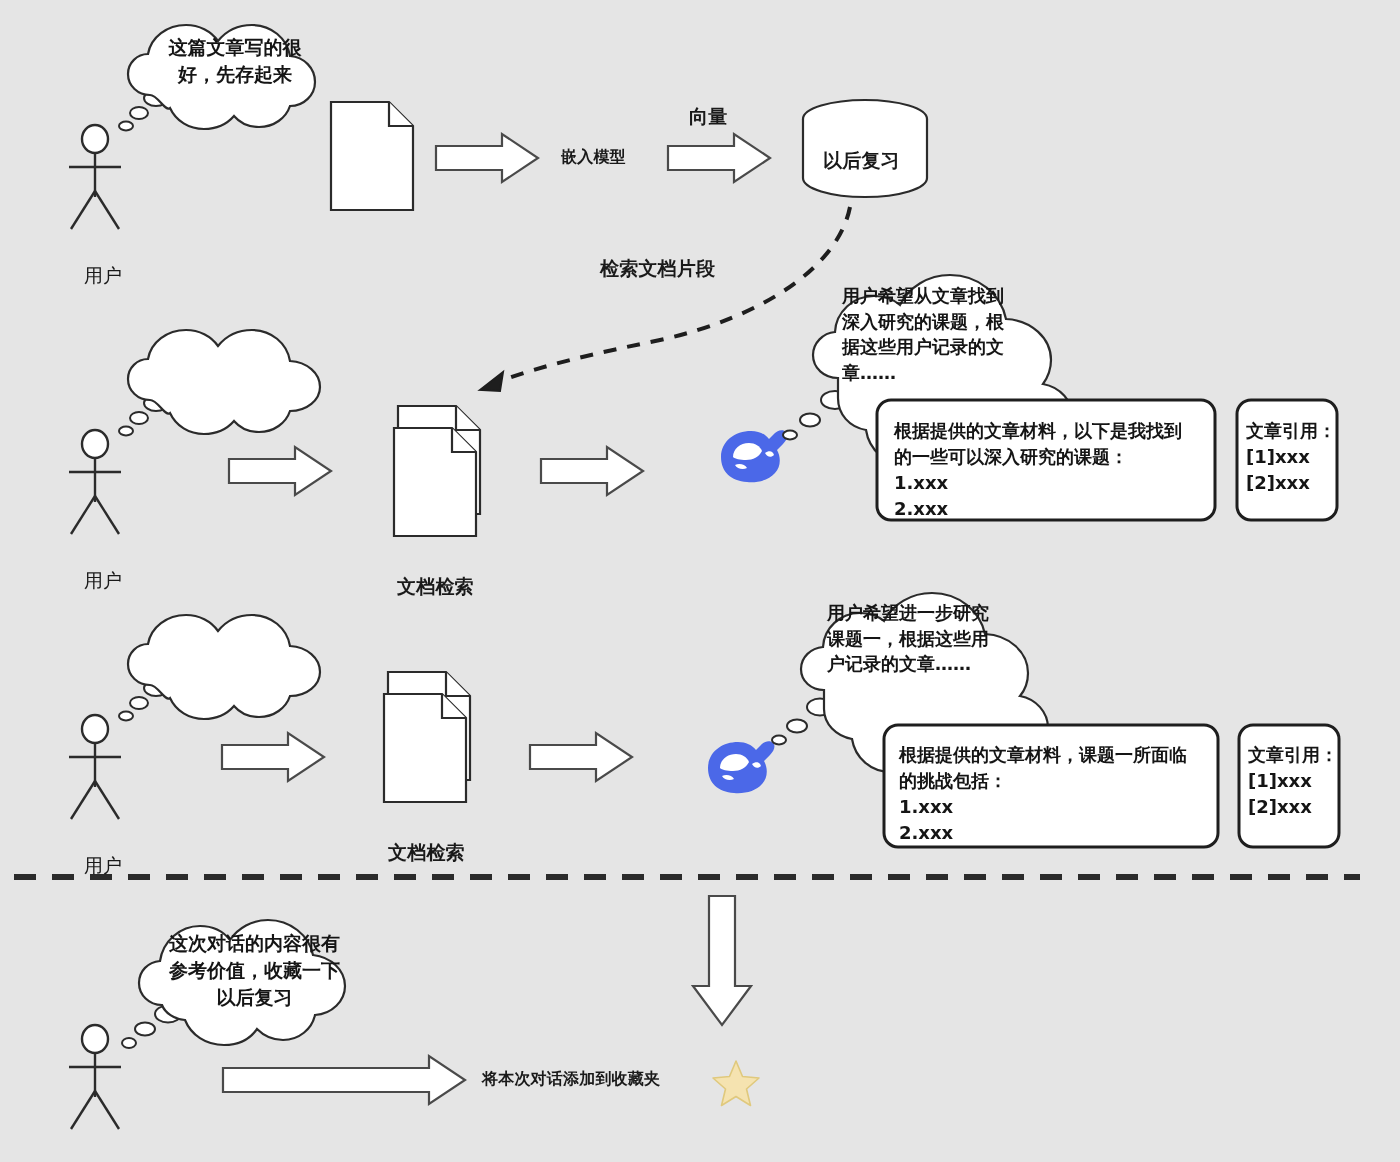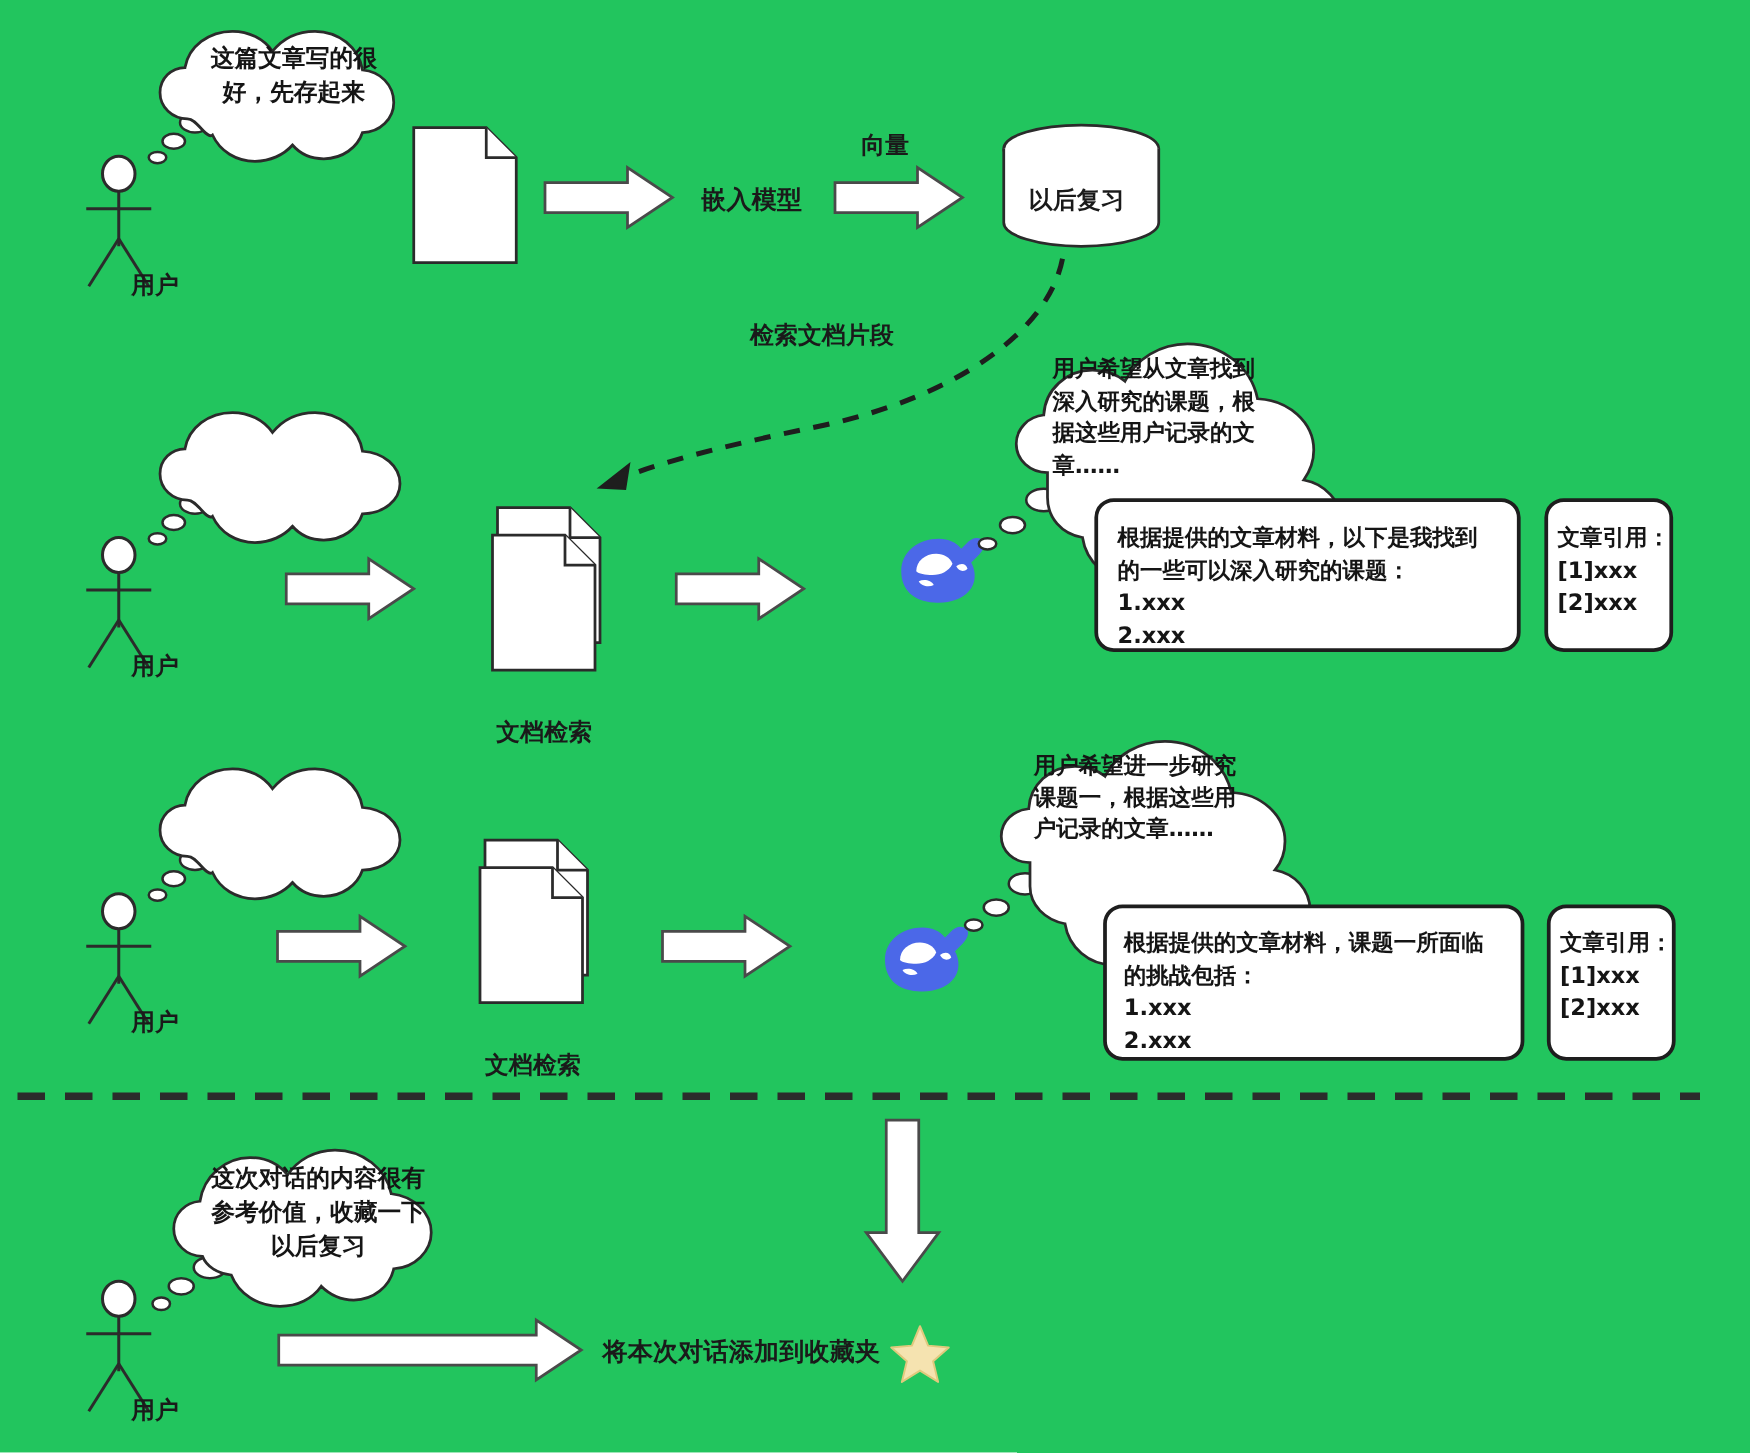--- a/index.html
+++ b/index.html
@@ -7,21 +7,21 @@
     padding: 0;
     background: #ffffff;
   }
   body {
     font-family: "DejaVu Sans", "Liberation Sans", sans-serif;
   }
   #canvas {
     position: relative;
     width: 1400px;
     height: 1162px;
-    background: #22c55e;
+    background: #e5e5e5;
     overflow: hidden;
   }
   #svg-layer {
     position: absolute;
     left: 0;
     top: 0;
     width: 1400px;
     height: 1162px;
   }
   .lbl {
@@ -43,28 +43,29 @@
   .box-text {
     position: absolute;
     color: #151515;
     font-weight: 700;
     line-height: 1.45;
     white-space: pre-line;
     text-align: left;
   }
   .actor-label {
     position: absolute;
-    font-weight: 700;
+    font-weight: 400;
     color: #1a1a1a;
-    text-align: right;
+    text-align: center;
     width: 80px;
+    margin-top: 48px;
   }
   .f18 { font-size: 18px; }
   .f19 { font-size: 19px; }
-  .f20 { font-size: 20px; }
+  .f20 { font-size: 16px; }
 </style>
 </head>
 <body>
 
 <div id="canvas">
 
   <svg id="svg-layer" viewBox="0 0 1400 1162" xmlns="http://www.w3.org/2000/svg">
     <defs>
       <g id="stickman">
         <ellipse cx="32" cy="14" rx="13" ry="14" fill="#fff" stroke="#2b2b2b" stroke-width="2.4"></ellipse>

